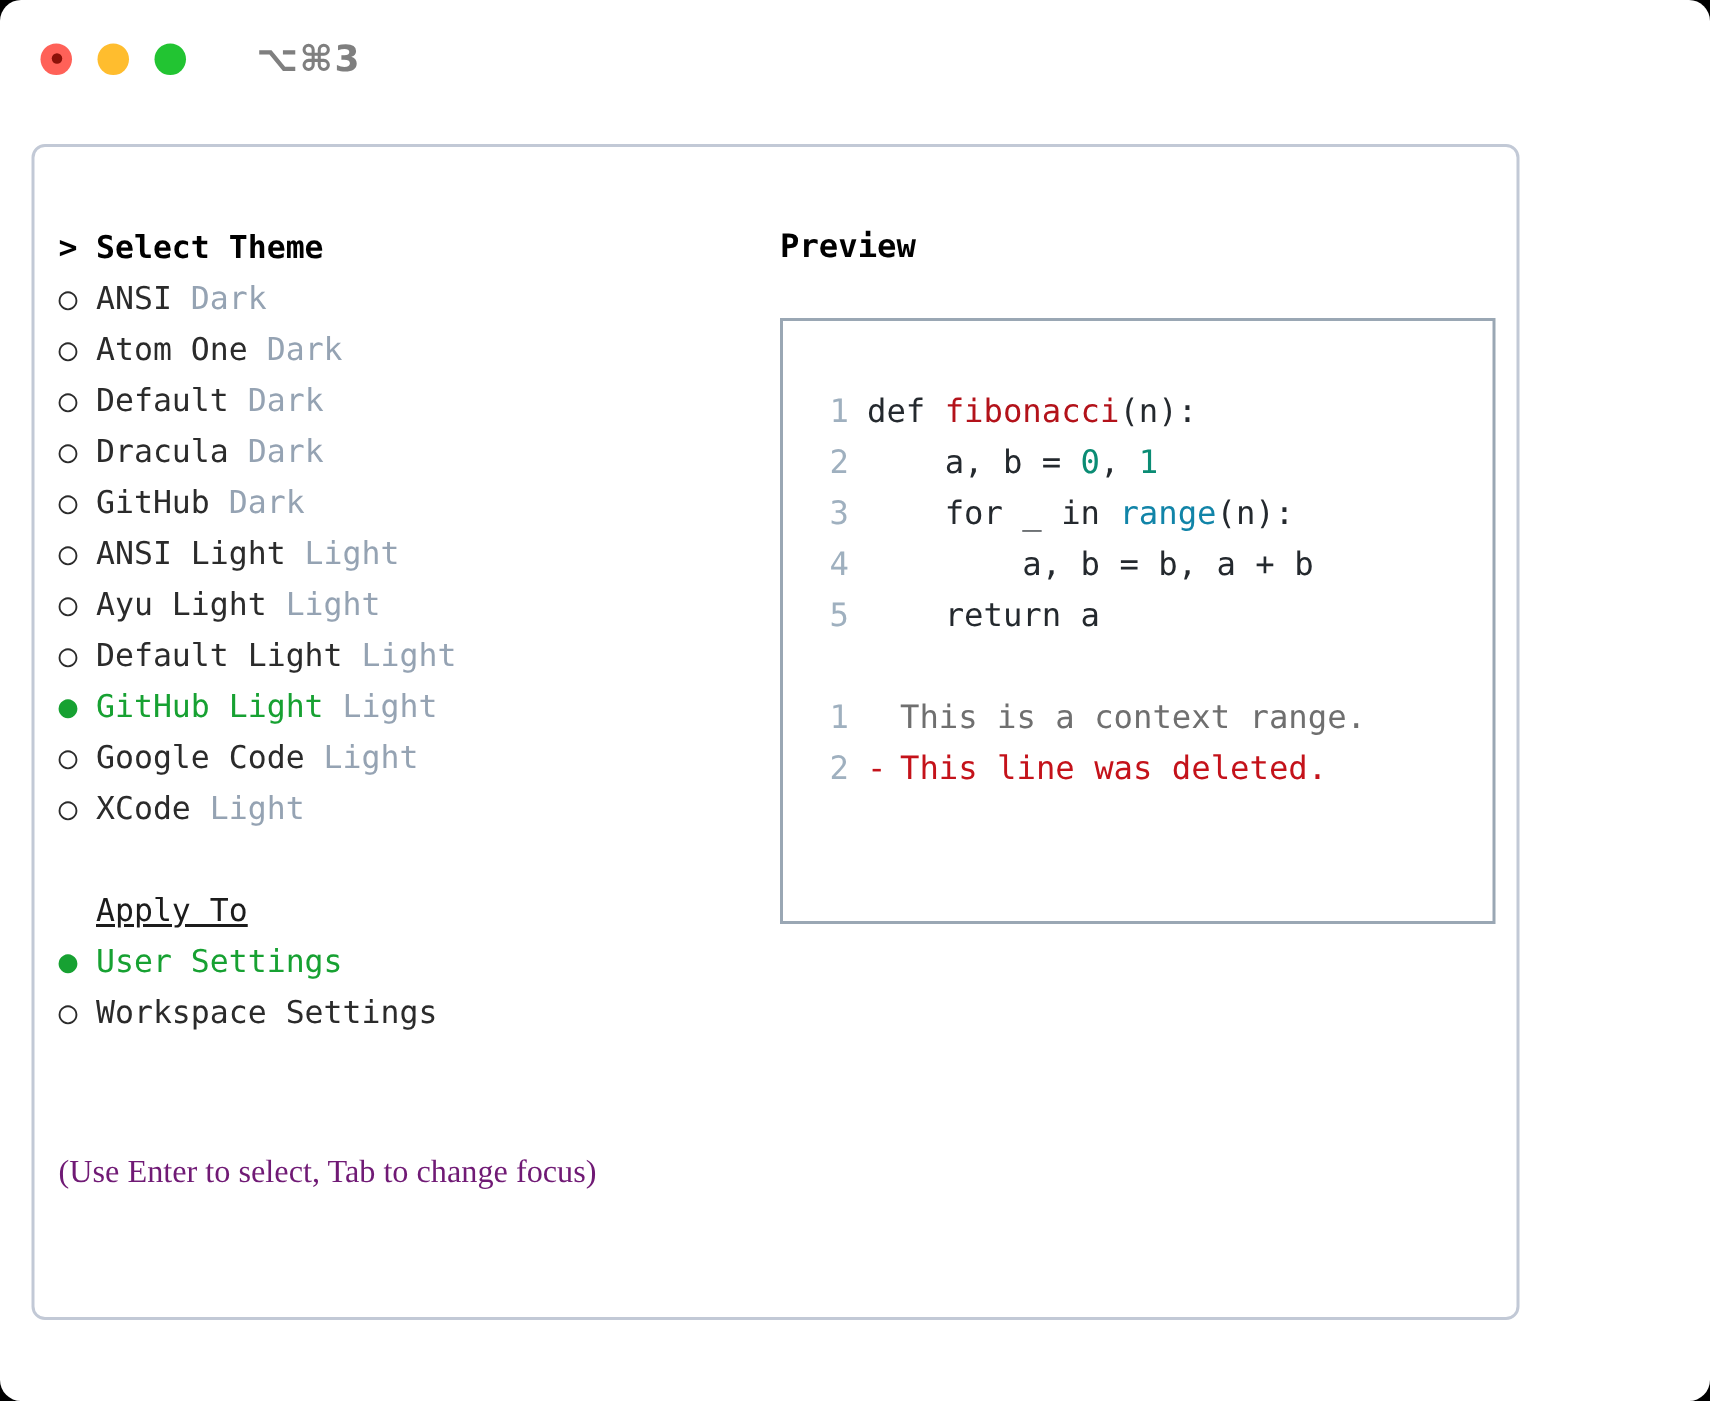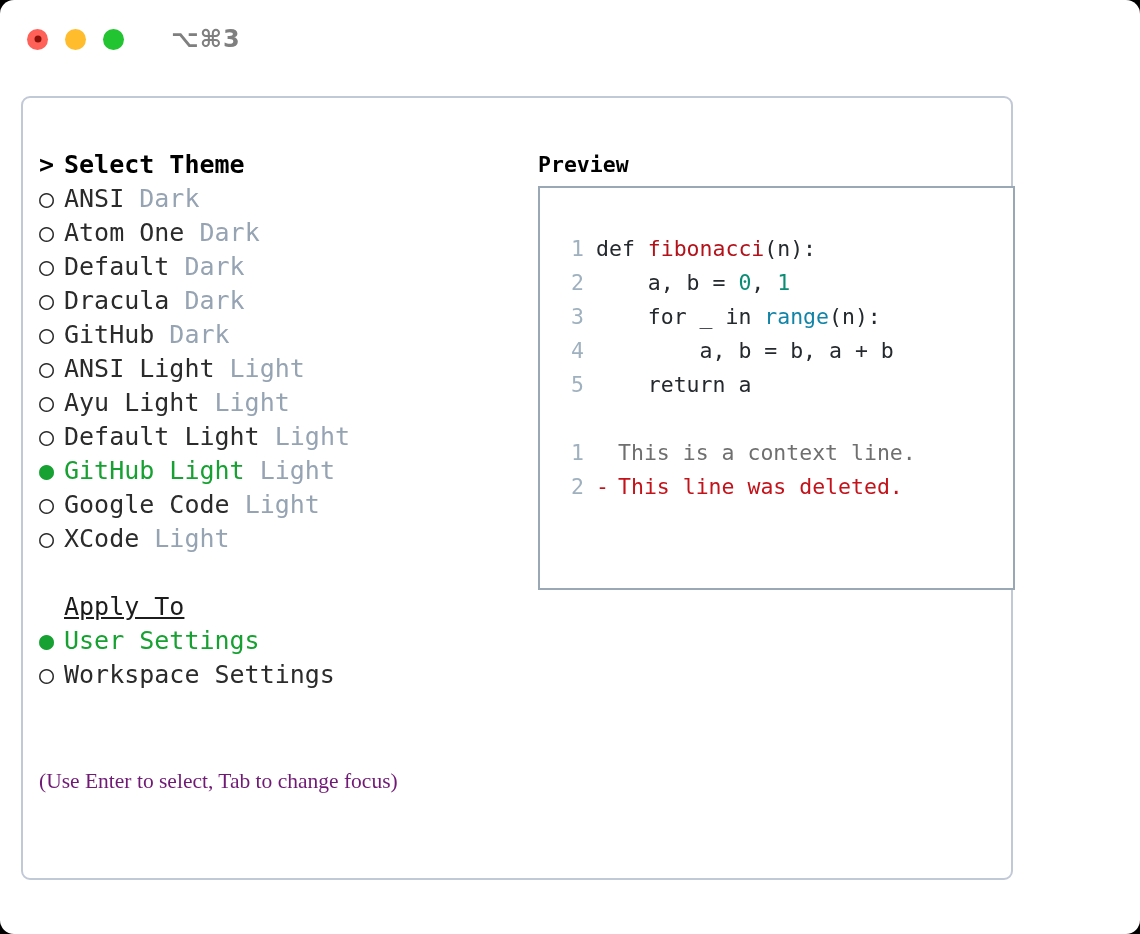--- a/index.html
+++ b/index.html
@@ -93,21 +93,21 @@
   
   .left-pane {
     position: absolute;
     left: 16px;
     top: 50px;
     width: 450px;
   }
 
   .mono-row {
     font-family: "DejaVu Sans Mono", monospace;
-    font-size: 25px;
+    font-size: 21px;
     line-height: 34px;
     white-space: pre;
     color: #2b2b2b;
   }
 
   .section-title {
     font-weight: bold;
     color: #000000;
   }
 
@@ -136,36 +136,36 @@
     font-family: Liberation Serif, serif;
     font-size: 21.5px;
     line-height: 34px;
     color: #701a75;
     white-space: pre-wrap;
   }
 
   
   .right-pane {
     position: absolute;
-    left: 472px;
+    left: 454px;
     top: 50px;
     width: 500px;
     padding-left: 43px;
   }
 
   .preview-heading {
     font-family: "DejaVu Sans Mono", monospace;
     font-size: 21.5px;
     font-weight: bold;
     color: #000000;
     line-height: 34px;
   }
 
   .preview-box {
-    margin-top: 4px;
+    margin-top: 30px;
     width: 477px;
     height: 404px;
     border: 2px solid #9aa7b4;
     box-sizing: border-box;
     background: #ffffff;
     padding: 44px 0 0 18px;
   }
 
   .code-line {
     font-family: "DejaVu Sans Mono", monospace;
@@ -246,21 +246,21 @@
         <div class="preview-box">
           <div id="code-block">
               <div class="code-line"><span class="lineno">1</span><span>def </span><span class="tok-func">fibonacci</span><span>(n):</span></div>
               <div class="code-line"><span class="lineno">2</span><span>    a, b = </span><span class="tok-num">0</span><span>, </span><span class="tok-num">1</span></div>
               <div class="code-line"><span class="lineno">3</span><span>    for _ in </span><span class="tok-builtin">range</span><span>(n):</span></div>
               <div class="code-line"><span class="lineno">4</span><span>        a, b = b, a + b</span></div>
               <div class="code-line"><span class="lineno">5</span><span>    return a</span></div>
             </div>
           <div class="diff-gap"></div>
           <div id="diff-block">
-              <div class="code-line diff-context"><span class="lineno">1</span><span class="diff-mark"> </span><span>This is a context line.</span></div>
+              <div class="code-line diff-context"><span class="lineno">1</span><span class="diff-mark"> </span><span>This is a context range.</span></div>
               <div class="code-line diff-del"><span class="lineno">2</span><span class="diff-mark">-</span><span>This line was deleted.</span></div>
             </div>
         </div>
       </div>
 
     </div>
   </div>
 </div>
 
 </body></html>

